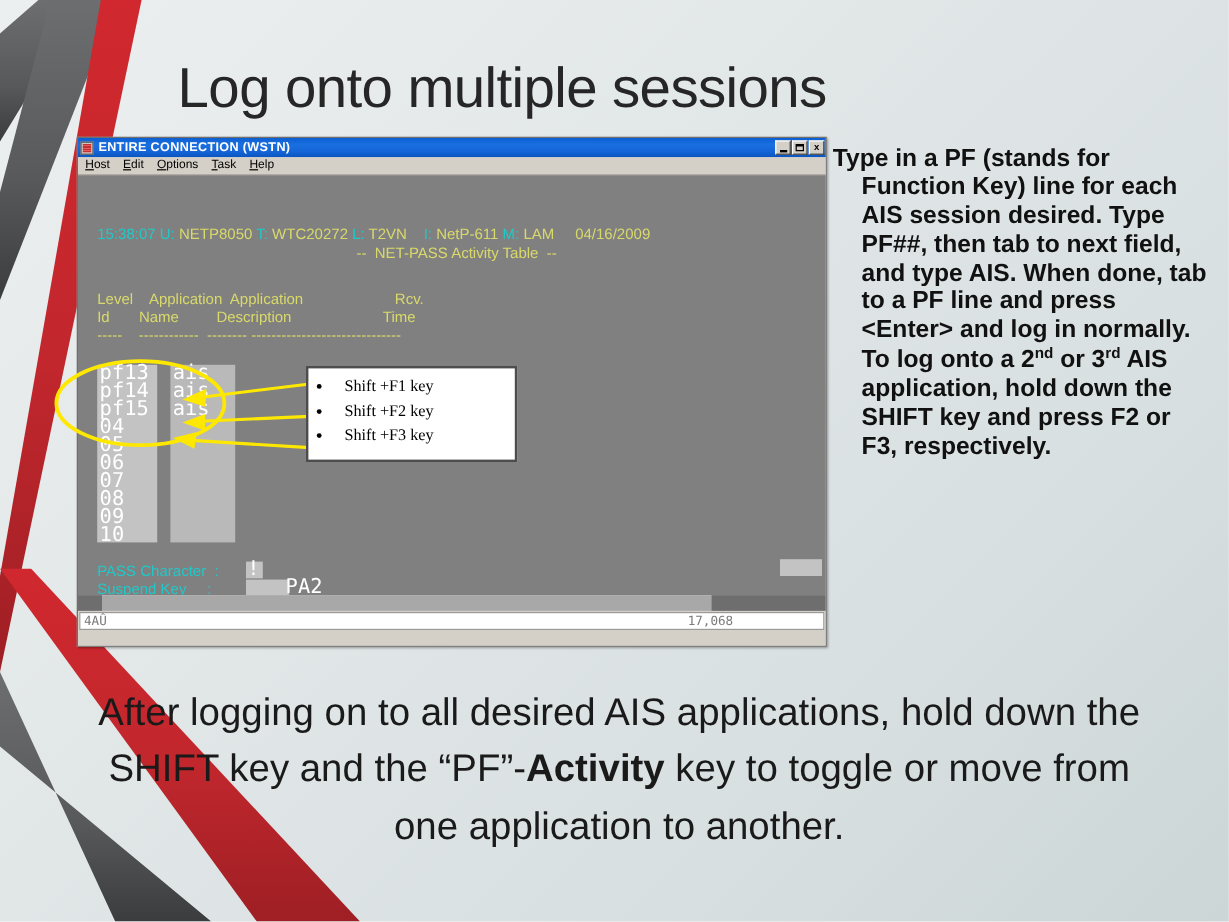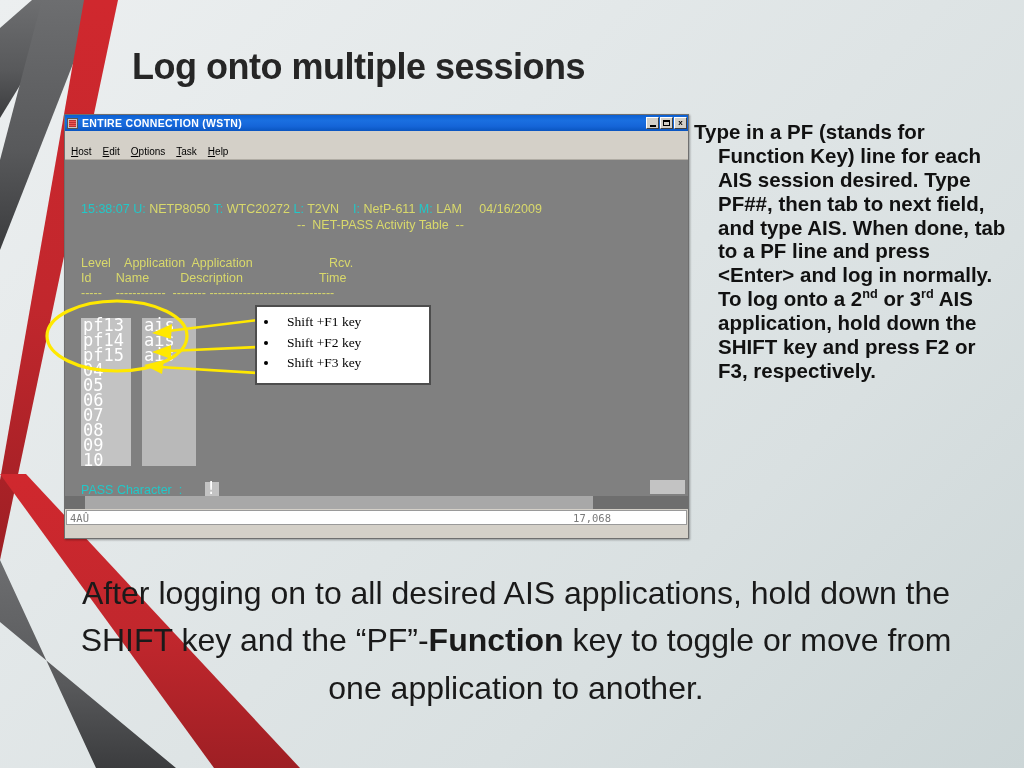--- a/index.html
+++ b/index.html
@@ -9,22 +9,22 @@
     font-family:"Liberation Sans", sans-serif;
     background:linear-gradient(135deg,#eceff0 0%,#e3e8e9 35%,#d9e0e1 70%,#ccd6d7 100%);
   }
 
   
   .deco { position:absolute; inset:0; overflow:hidden; pointer-events:none; }
   .deco svg { position:absolute; top:0; left:0; }
 
   
   #title {
-    position:absolute; left:132px; top:48px; width:760px;
-    font-size:36px; font-weight:bold; color:#262626;
+    position:absolute; left:148px; top:48px; width:760px;
+    font-size:47px; font-weight:normal; color:#262626;
     letter-spacing:-0.5px; line-height:1.05; white-space:nowrap;
   }
 
   
   #win {
     position:absolute; left:64px; top:114px; width:625px; height:425px;
     background:#d4d0c8; border:1px solid #6f6f6f;
     box-shadow:1px 1px 2px rgba(0,0,0,.35);
     font-family:"DejaVu Sans Mono", monospace;
   }
@@ -53,21 +53,21 @@
     display:flex; align-items:center; justify-content:center;
     font-family:"Liberation Sans", sans-serif; font-size:8px; font-weight:bold;
     color:#000; line-height:1;
   }
   .tb-btn i { font-style:normal; display:block; }
   .btn-min i { width:6px; height:2px; background:#000; margin-top:5px; }
   .btn-max i { width:7px; height:6px; border:1px solid #000; border-top-width:2px; }
 
   #menubar {
     height:15px; background:#d4d0c8; display:flex; align-items:center;
-    padding-left:6px; gap:11px; border-bottom:1px solid #b0aca4;margin-top:14px;
+    padding-left:6px; gap:11px; border-bottom:1px solid #b0aca4;
   }
   .menu-item {
     font-family:"Liberation Sans", sans-serif; font-size:10px; color:#000;
     line-height:1; white-space:nowrap;
   }
   .menu-item span.u { text-decoration:underline; }
 
   
   #term {
     position:relative; height:350px; background:#808080;
@@ -274,13 +274,13 @@
 <div id="callout">
   <ul>
     <li>Shift +F1 key</li>
     <li>Shift +F2 key</li>
     <li>Shift +F3 key</li>
   </ul>
 </div>
 
 <div id="rightpara"><span>Type in a PF (stands for Function Key) line for each AIS session desired. Type PF##, then tab to next field, and type AIS.  When done, tab to a PF line and press &lt;Enter&gt; and log in normally.  To log onto a 2</span><sup>nd</sup><span> or 3</span><sup>rd</sup><span> AIS application, hold down the SHIFT key and press F2 or F3, respectively.</span></div>
 
-<div id="bottompara"><span>After logging on to all desired AIS applications, hold down the SHIFT key and the “PF”-</span><b>Function</b><span> key to toggle or move from one application to another.</span></div>
+<div id="bottompara"><span>After logging on to all desired AIS applications, hold down the SHIFT key and the “PF”-</span><b>Activity</b><span> key to toggle or move from one application to another.</span></div>
 
 </body></html>

